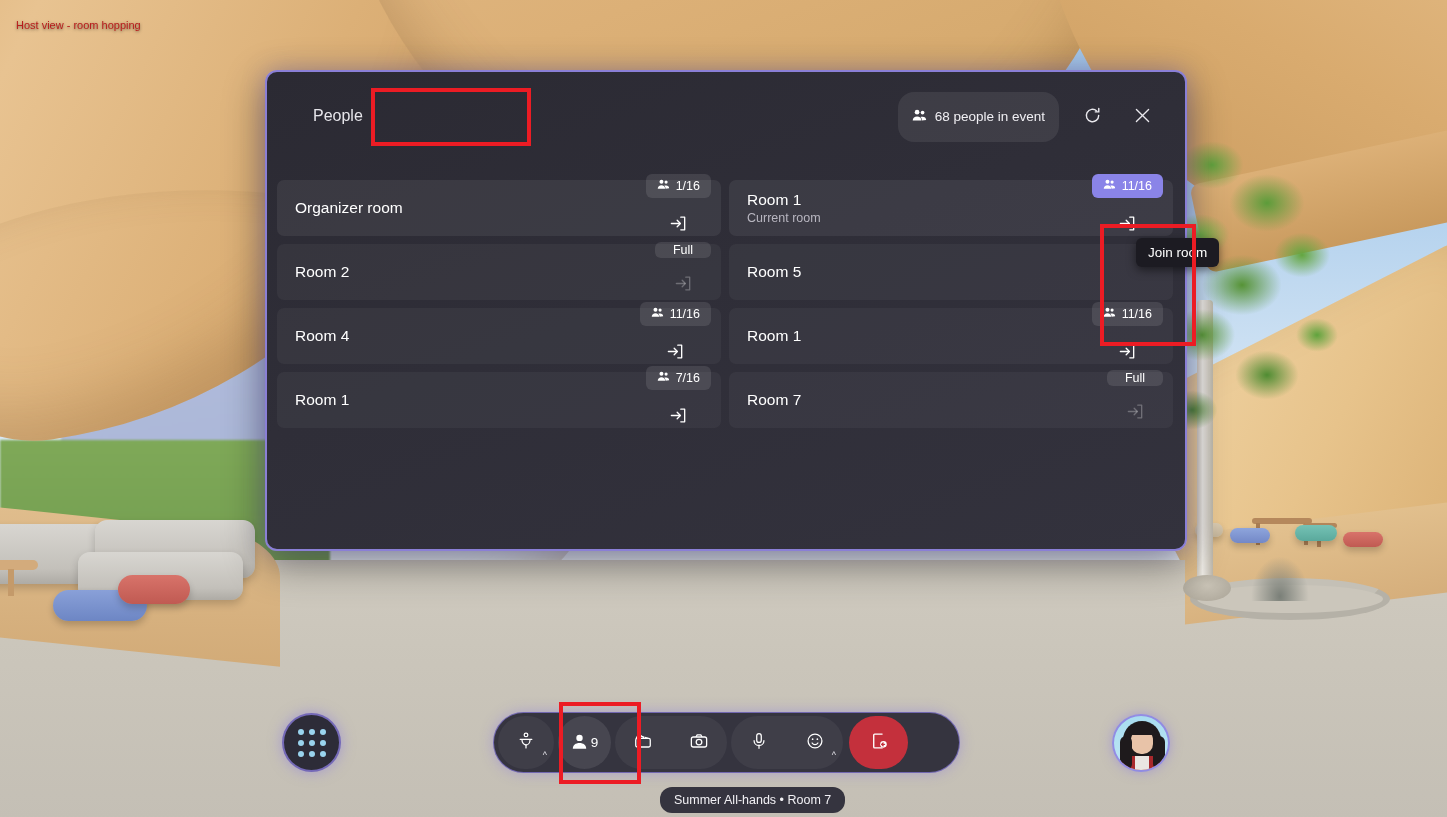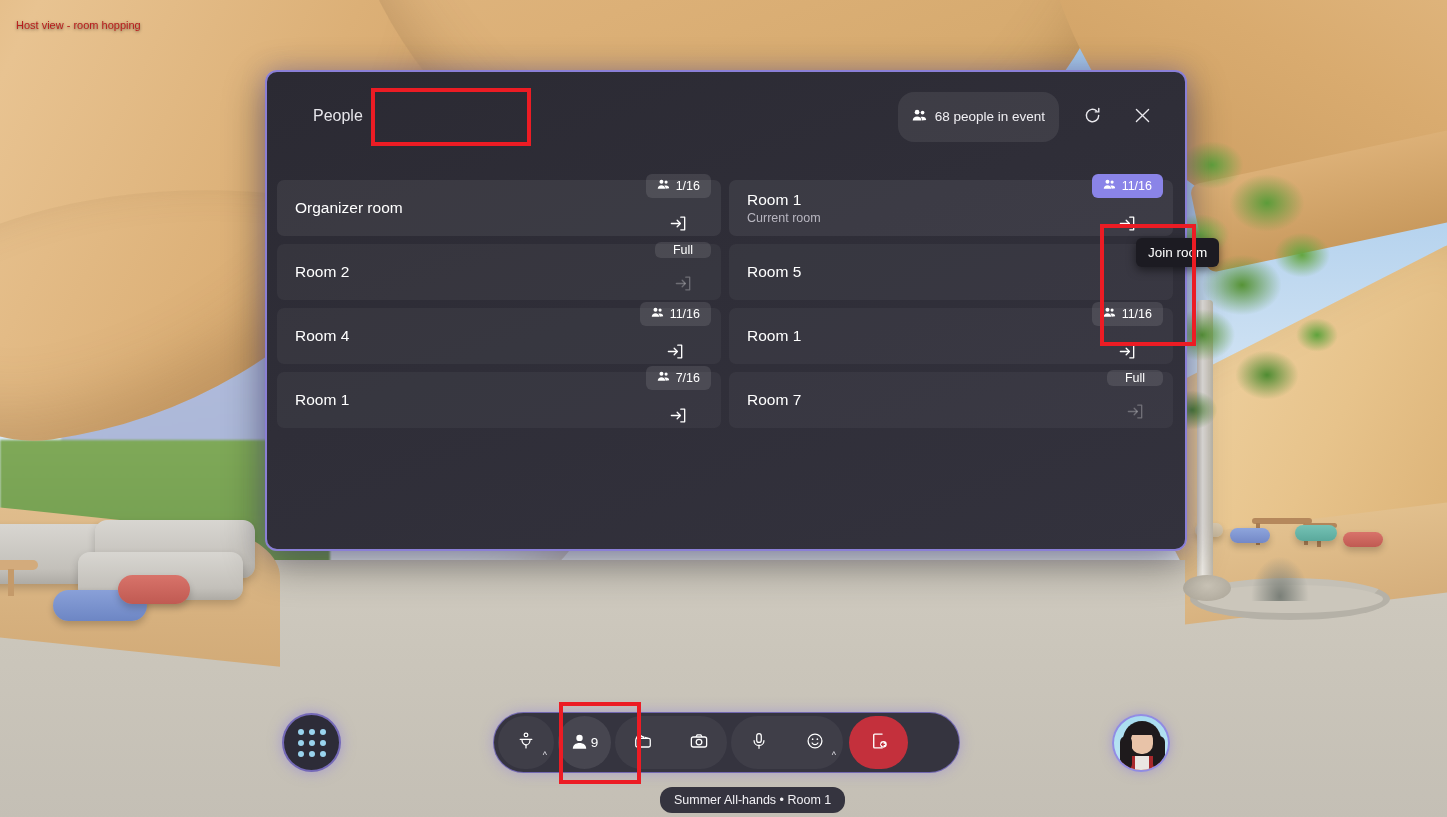--- a/index.html
+++ b/index.html
@@ -705,21 +705,21 @@
       <svg width="20" height="20" viewBox="0 0 22 22" fill="none" stroke="currentColor" stroke-width="1.5" stroke-linecap="round" stroke-linejoin="round">
         <path d="M14.4 3.4H6.2a1 1 0 0 0-1 1v13.2a1 1 0 0 0 1 1h8.2"></path>
         <circle cx="15.9" cy="14.7" r="3.6" fill="currentColor" stroke="none"></circle>
         <path d="M17.1 14.7h-3" stroke="#c4303c"></path>
         <path d="M15.5 13.2l-1.5 1.5 1.5 1.5" stroke="#c4303c"></path>
       </svg>
     </span>
   </button>
 </div>
 
-<div class="room-label-pill">Summer All-hands • Room 1</div>
+<div class="room-label-pill">Summer All-hands • Room 7</div>
 
 <div class="avatar">
   <div class="av-hair"></div>
   <div class="av-face"></div>
   <div class="av-fringe"></div>
   <div class="av-body"></div>
   <div class="av-shirt"></div>
   <div class="av-hair-l"></div>
   <div class="av-hair-r"></div>
 </div>

